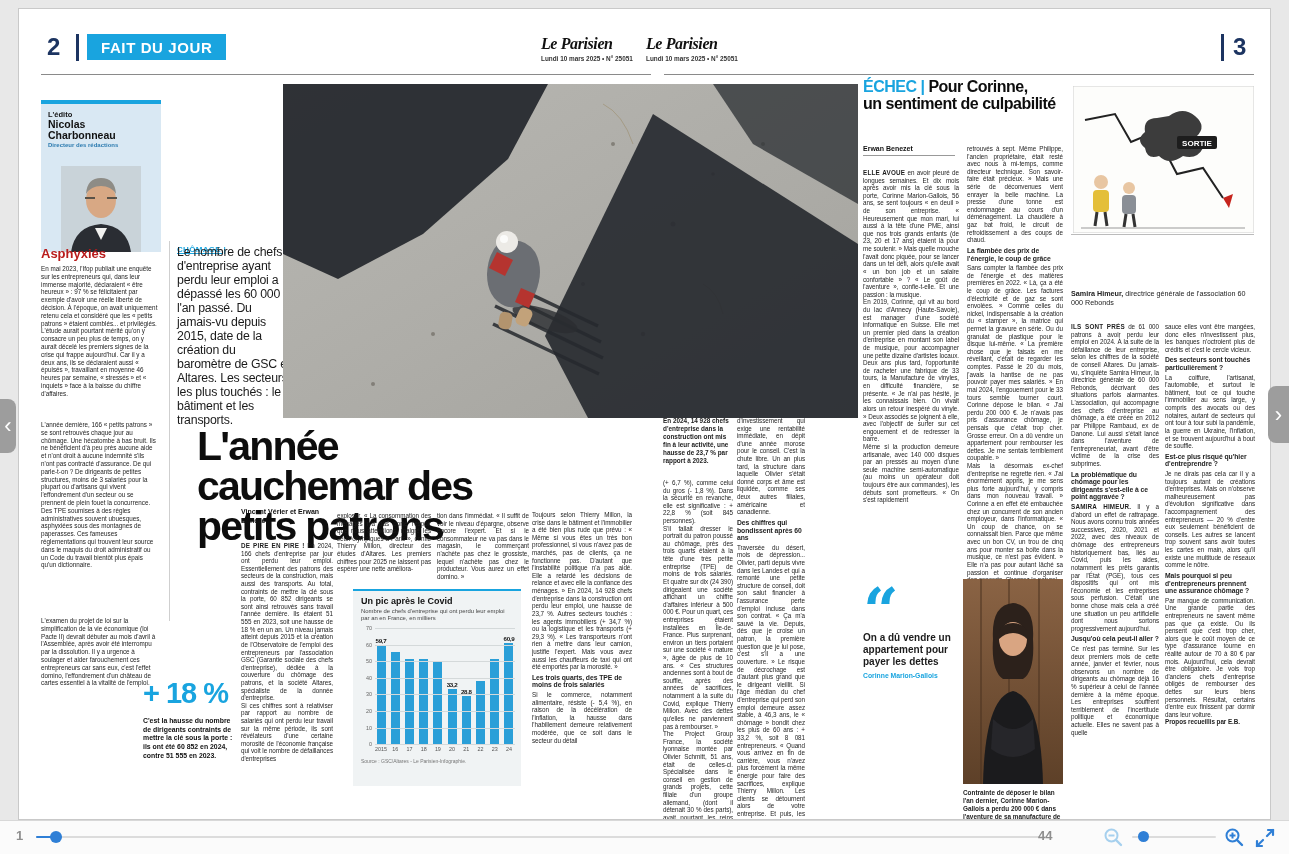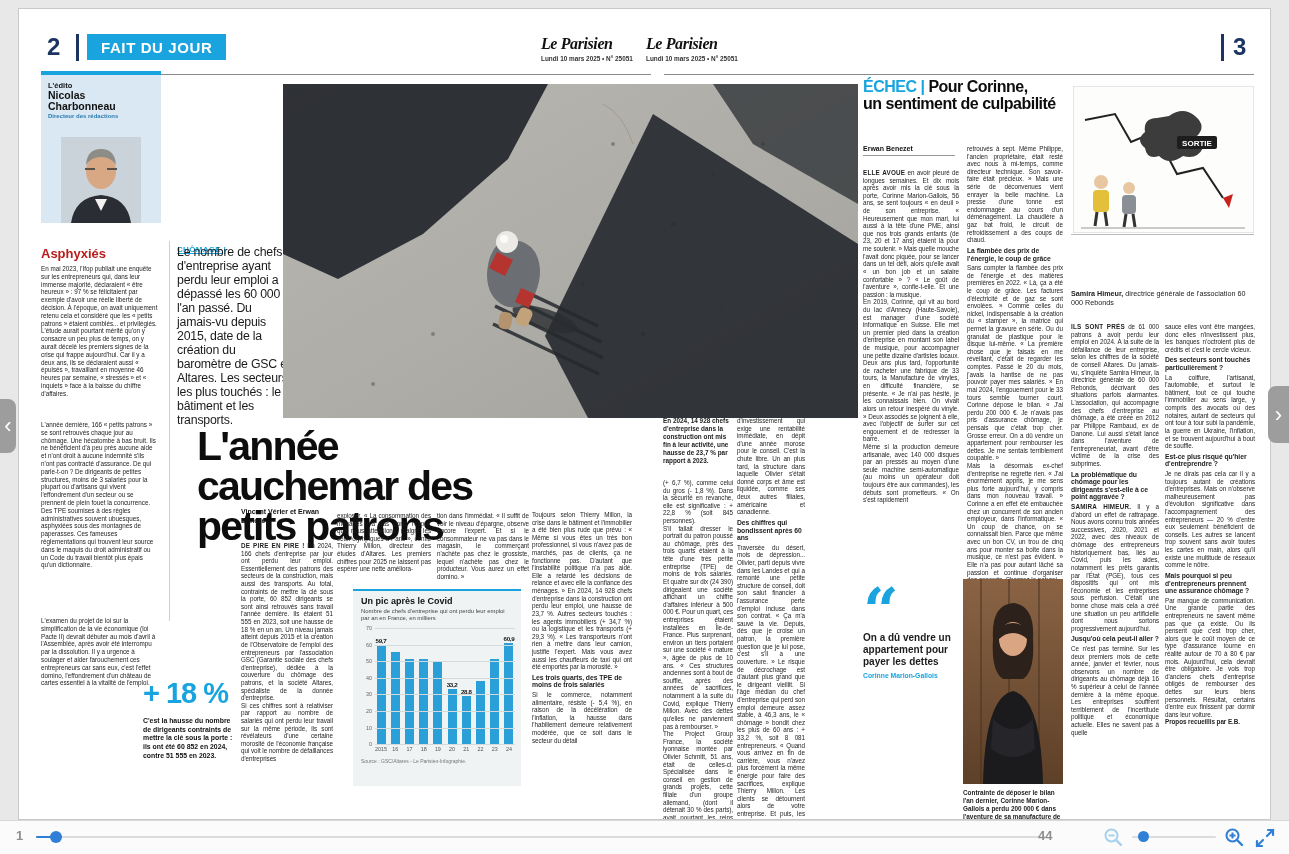--- a/index.html
+++ b/index.html
@@ -95,21 +95,21 @@
 
     <div class="abs masthead" style="left:522px;top:26px;width:120px;">
       <div class="mast-title">Le Parisien</div>
       <div class="mast-date">Lundi 10 mars 2025 • N° 25051</div>
     </div>
     <div class="abs masthead" style="left:627px;top:26px;width:120px;">
       <div class="mast-title">Le Parisien</div>
       <div class="mast-date">Lundi 10 mars 2025 • N° 25051</div>
     </div>
 
-    <div class="abs editobox" style="left:22px;top:62px;width:120px;height:148px;">
+    <div class="abs editobox" style="left:22px;top:91px;width:120px;height:148px;">
       <div style="padding:6px 7px 0;">
         <div class="edito-label">L'édito</div>
         <div class="edito-name">Nicolas Charbonneau</div>
         <div class="edito-role">Directeur des rédactions</div>
       </div>
       <svg class="abs" style="left:20px;top:62px;" width="80" height="86" viewBox="0 0 80 86">
         <rect width="80" height="86" fill="#c9d3d9"></rect>
         <ellipse cx="40" cy="34" rx="15" ry="18" fill="#d8a884"></ellipse>
         <path d="M25,28 Q26,12 40,12 Q54,12 55,28 Q50,20 40,20 Q30,20 25,28 Z" fill="#8e8c86"></path>
         <path d="M24,32 h10 M46,32 h10" stroke="#5a5248" stroke-width="2" fill="none"></path>

